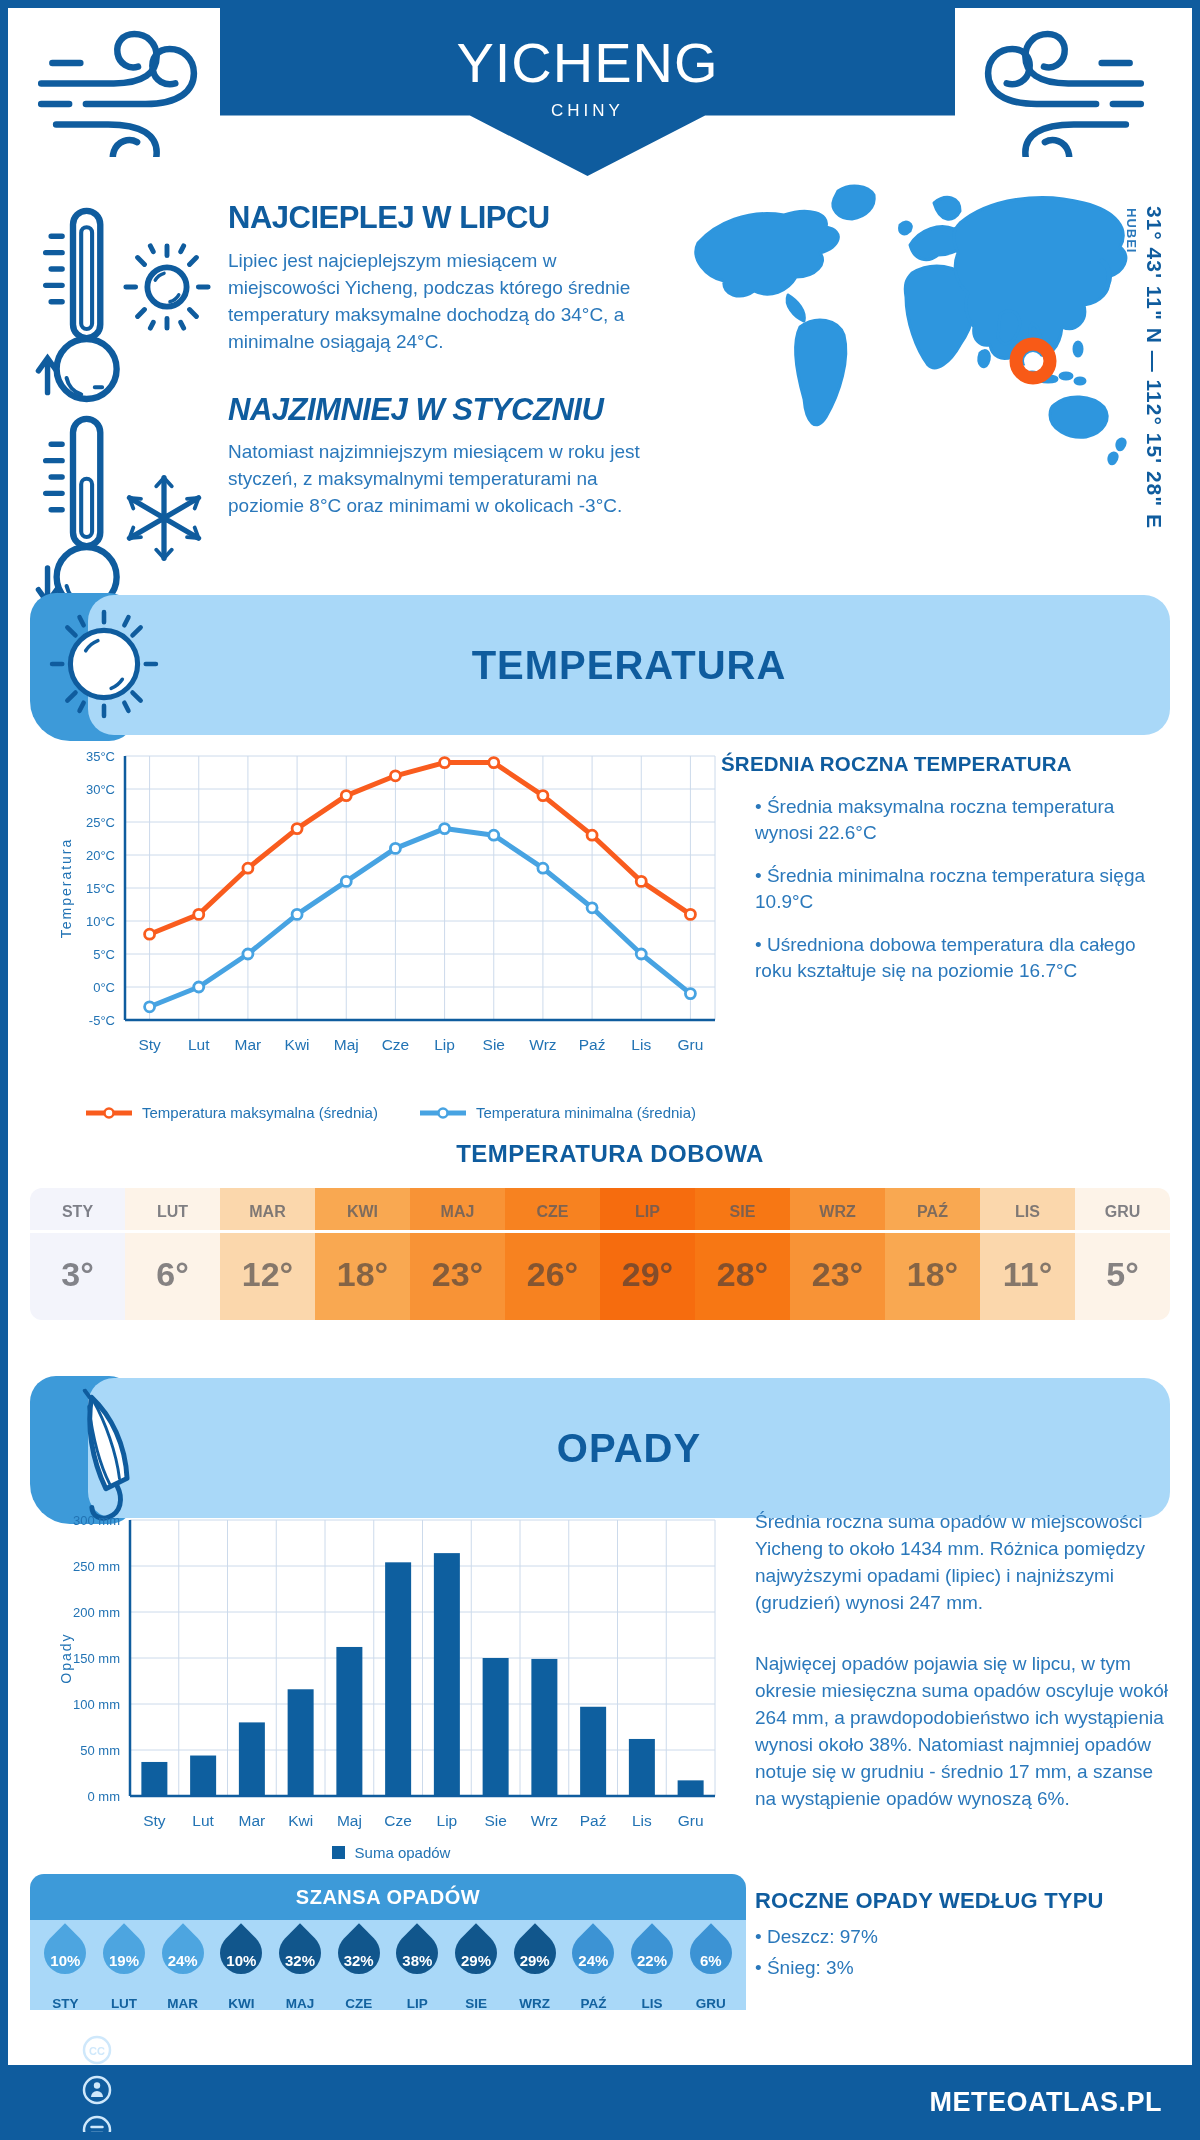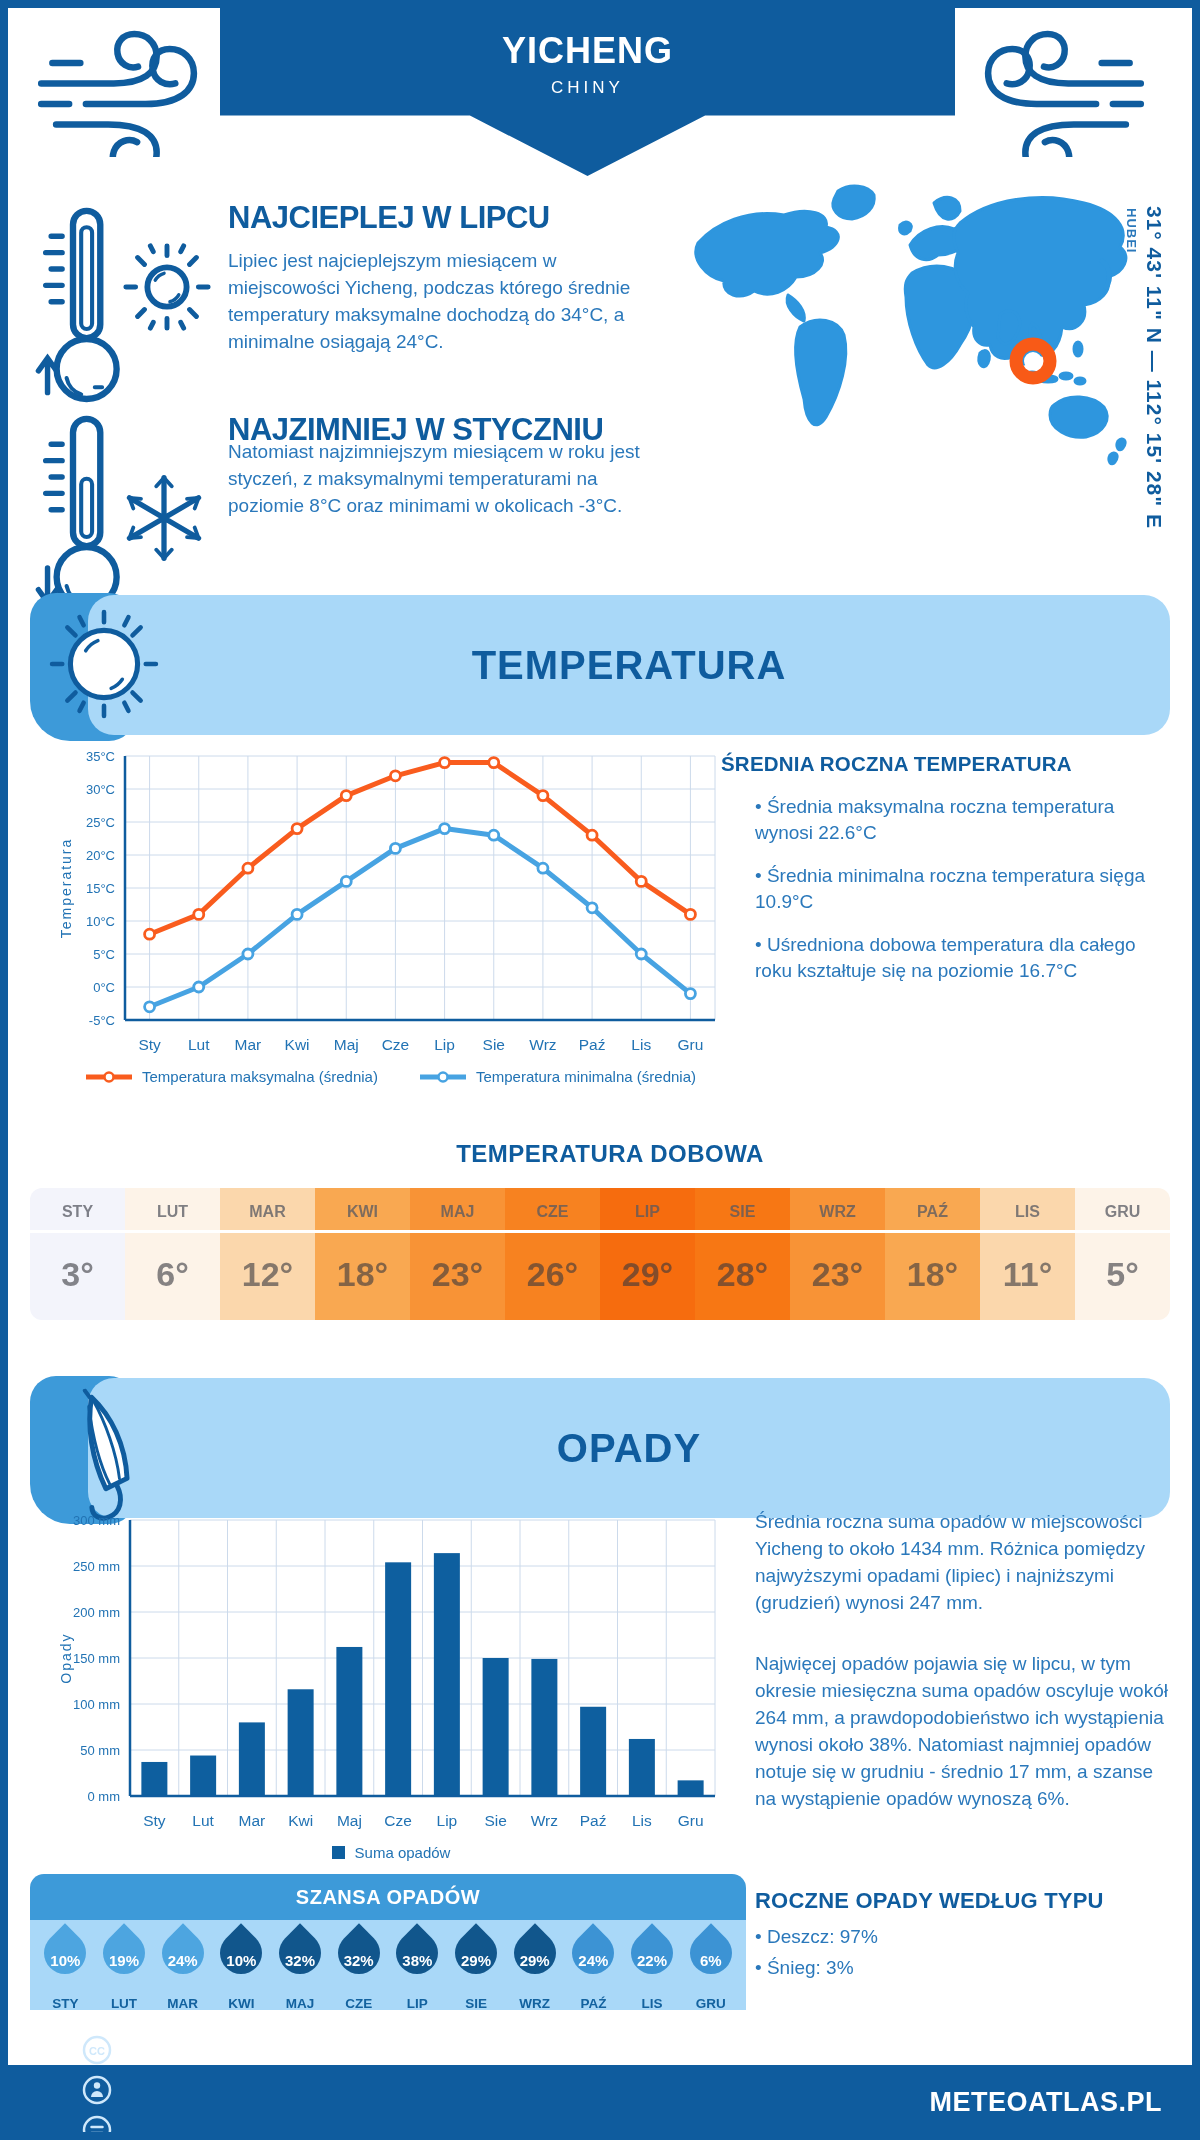--- a/index.html
+++ b/index.html
@@ -7,21 +7,21 @@
     --map:#2e96de; --grid:#ccdaeb;
   }
   *{margin:0;padding:0;box-sizing:border-box;}
   body{background:#e8e8e8;font-family:"Liberation Sans",sans-serif;}
   .page{position:relative;width:1200px;height:2140px;background:#fff;overflow:hidden;margin:0 auto;}
   .abs{position:absolute;}
   .border-strip{position:absolute;background:var(--dk);z-index:40;}
   
   .banner{position:absolute;left:220px;top:8px;width:735px;height:168px;background:var(--dk);
     clip-path:polygon(0 0,100% 0,100% 64%,66% 64%,50% 100%,34% 64%,0 64%);z-index:5;text-align:center;color:#fff;}
-  .banner h1{font-size:36px;font-weight:bold;letter-spacing:1px;margin-top:22px;}
+  .banner h1{font-size:56px;font-weight:normal;letter-spacing:1px;margin-top:22px;}
   .banner .sub{font-size:17px;letter-spacing:4px;margin-top:6px;}
   .windicon{position:absolute;z-index:2;}
   
   .hl-heading{font-size:31px;font-weight:bold;color:var(--dk);letter-spacing:-0.5px;}
   .hl-text{font-size:19px;line-height:27px;color:var(--txt);}
   
   .coords{writing-mode:vertical-rl;font-size:21px;font-weight:bold;color:var(--dk);letter-spacing:1px;}
   .region{writing-mode:vertical-rl;font-size:13px;font-weight:bold;color:var(--txt);letter-spacing:1px;}
   
   .band{position:absolute;left:88px;width:1082px;height:140px;background:var(--band);border-radius:26px;}
@@ -126,21 +126,21 @@
       <path stroke-width="4.5" d="M37,196 a24,24 0 0 0 16,18 M68,206 h8"></path>
       <path stroke-width="6" d="M16,176 V212 M6,200 L16,214 L26,200"></path>
     </g>
   </svg>
   <svg class="abs" style="left:116px;top:470px;" width="96" height="96" viewBox="0 0 100 100">
     <g fill="none" stroke="#0f5c9e" stroke-width="5.5" stroke-linecap="round">
       <path d="M50,8 V92 M14,29 L86,71 M86,29 L14,71"></path>
       <path stroke-width="4" d="M50,8 L42,17 M50,8 L58,17 M50,92 L42,83 M50,92 L58,83 M14,29 L26,30 M14,29 L18,40 M86,71 L74,70 M86,71 L82,60 M86,29 L74,30 M86,29 L82,40 M14,71 L26,70 M14,71 L18,60"></path>
     </g>
   </svg>
-  <div class="abs hl-heading" style="left:228px;top:412px;width:440px;">NAJZIMNIEJ W STYCZNIU</div>
+  <div class="abs hl-heading" style="left:228px;top:392px;width:440px;font-style:italic;">NAJZIMNIEJ W STYCZNIU</div>
   <div class="abs hl-text" style="left:228px;top:438px;width:438px;">Natomiast najzimniejszym miesiącem w roku jest styczeń, z maksymalnymi temperaturami na poziomie 8°C oraz minimami w okolicach -3°C.</div>
 
   <svg class="abs" style="left:688px;top:165px;" width="450" height="338" viewBox="0 0 450 338">
     <g fill="#2e96de" stroke="#2e96de" stroke-width="3" stroke-linejoin="round">
       <path d="M10,78 C28,58 60,44 96,50 C120,42 142,48 138,62 C158,66 152,82 132,88 C140,98 128,112 108,112 C100,126 82,134 66,126 C52,136 34,130 36,116 C18,112 2,94 10,78 Z"></path>
       <path d="M150,26 C162,18 180,20 186,30 C188,42 178,52 164,54 C150,54 142,44 146,34 Z"></path>
       <path d="M100,130 C110,136 118,146 116,156 C106,152 96,140 100,130 Z"></path>
       <path d="M112,162 C128,150 150,154 156,170 C162,194 152,228 138,252 C128,268 118,258 116,234 C108,206 104,178 112,162 Z"></path>
       <path d="M212,60 C218,54 226,58 222,66 C216,72 210,68 212,60 Z"></path>
       <path d="M246,38 C258,28 272,32 272,46 C266,58 252,58 246,38 Z"></path>
@@ -246,21 +246,21 @@
       <circle cx="242.08333333333334" cy="168.4" r="5" fill="#fff" stroke="#47a3e2" stroke-width="2.8"></circle>
       <circle cx="291.25" cy="135.39999999999998" r="5" fill="#fff" stroke="#47a3e2" stroke-width="2.8"></circle>
       <circle cx="340.4166666666667" cy="102.39999999999999" r="5" fill="#fff" stroke="#47a3e2" stroke-width="2.8"></circle>
       <circle cx="389.5833333333333" cy="82.60000000000001" r="5" fill="#fff" stroke="#47a3e2" stroke-width="2.8"></circle>
       <circle cx="438.75" cy="89.2" r="5" fill="#fff" stroke="#47a3e2" stroke-width="2.8"></circle>
       <circle cx="487.9166666666667" cy="122.2" r="5" fill="#fff" stroke="#47a3e2" stroke-width="2.8"></circle>
       <circle cx="537.0833333333333" cy="161.79999999999998" r="5" fill="#fff" stroke="#47a3e2" stroke-width="2.8"></circle>
       <circle cx="586.25" cy="208" r="5" fill="#fff" stroke="#47a3e2" stroke-width="2.8"></circle>
       <circle cx="635.4166666666666" cy="247.6" r="5" fill="#fff" stroke="#47a3e2" stroke-width="2.8"></circle>
     </svg>
-  <div id="temp-legend" class="legend abs" style="left:55px;top:1068px;width:672px;">
+  <div id="temp-legend" class="legend abs" style="left:55px;top:1104px;width:672px;">
       <span class="item">
         <svg width="46" height="14">
           <line x1="0" y1="7" x2="46" y2="7" stroke="#f95c1e" stroke-width="5"></line>
           <circle cx="23" cy="7" r="4.5" fill="#fff" stroke="#f95c1e" stroke-width="2.5"></circle>
         </svg>
         <span>Temperatura maksymalna (średnia)</span>
       </span>
       <span class="item">
         <svg width="46" height="14">
           <line x1="0" y1="7" x2="46" y2="7" stroke="#47a3e2" stroke-width="5"></line>

